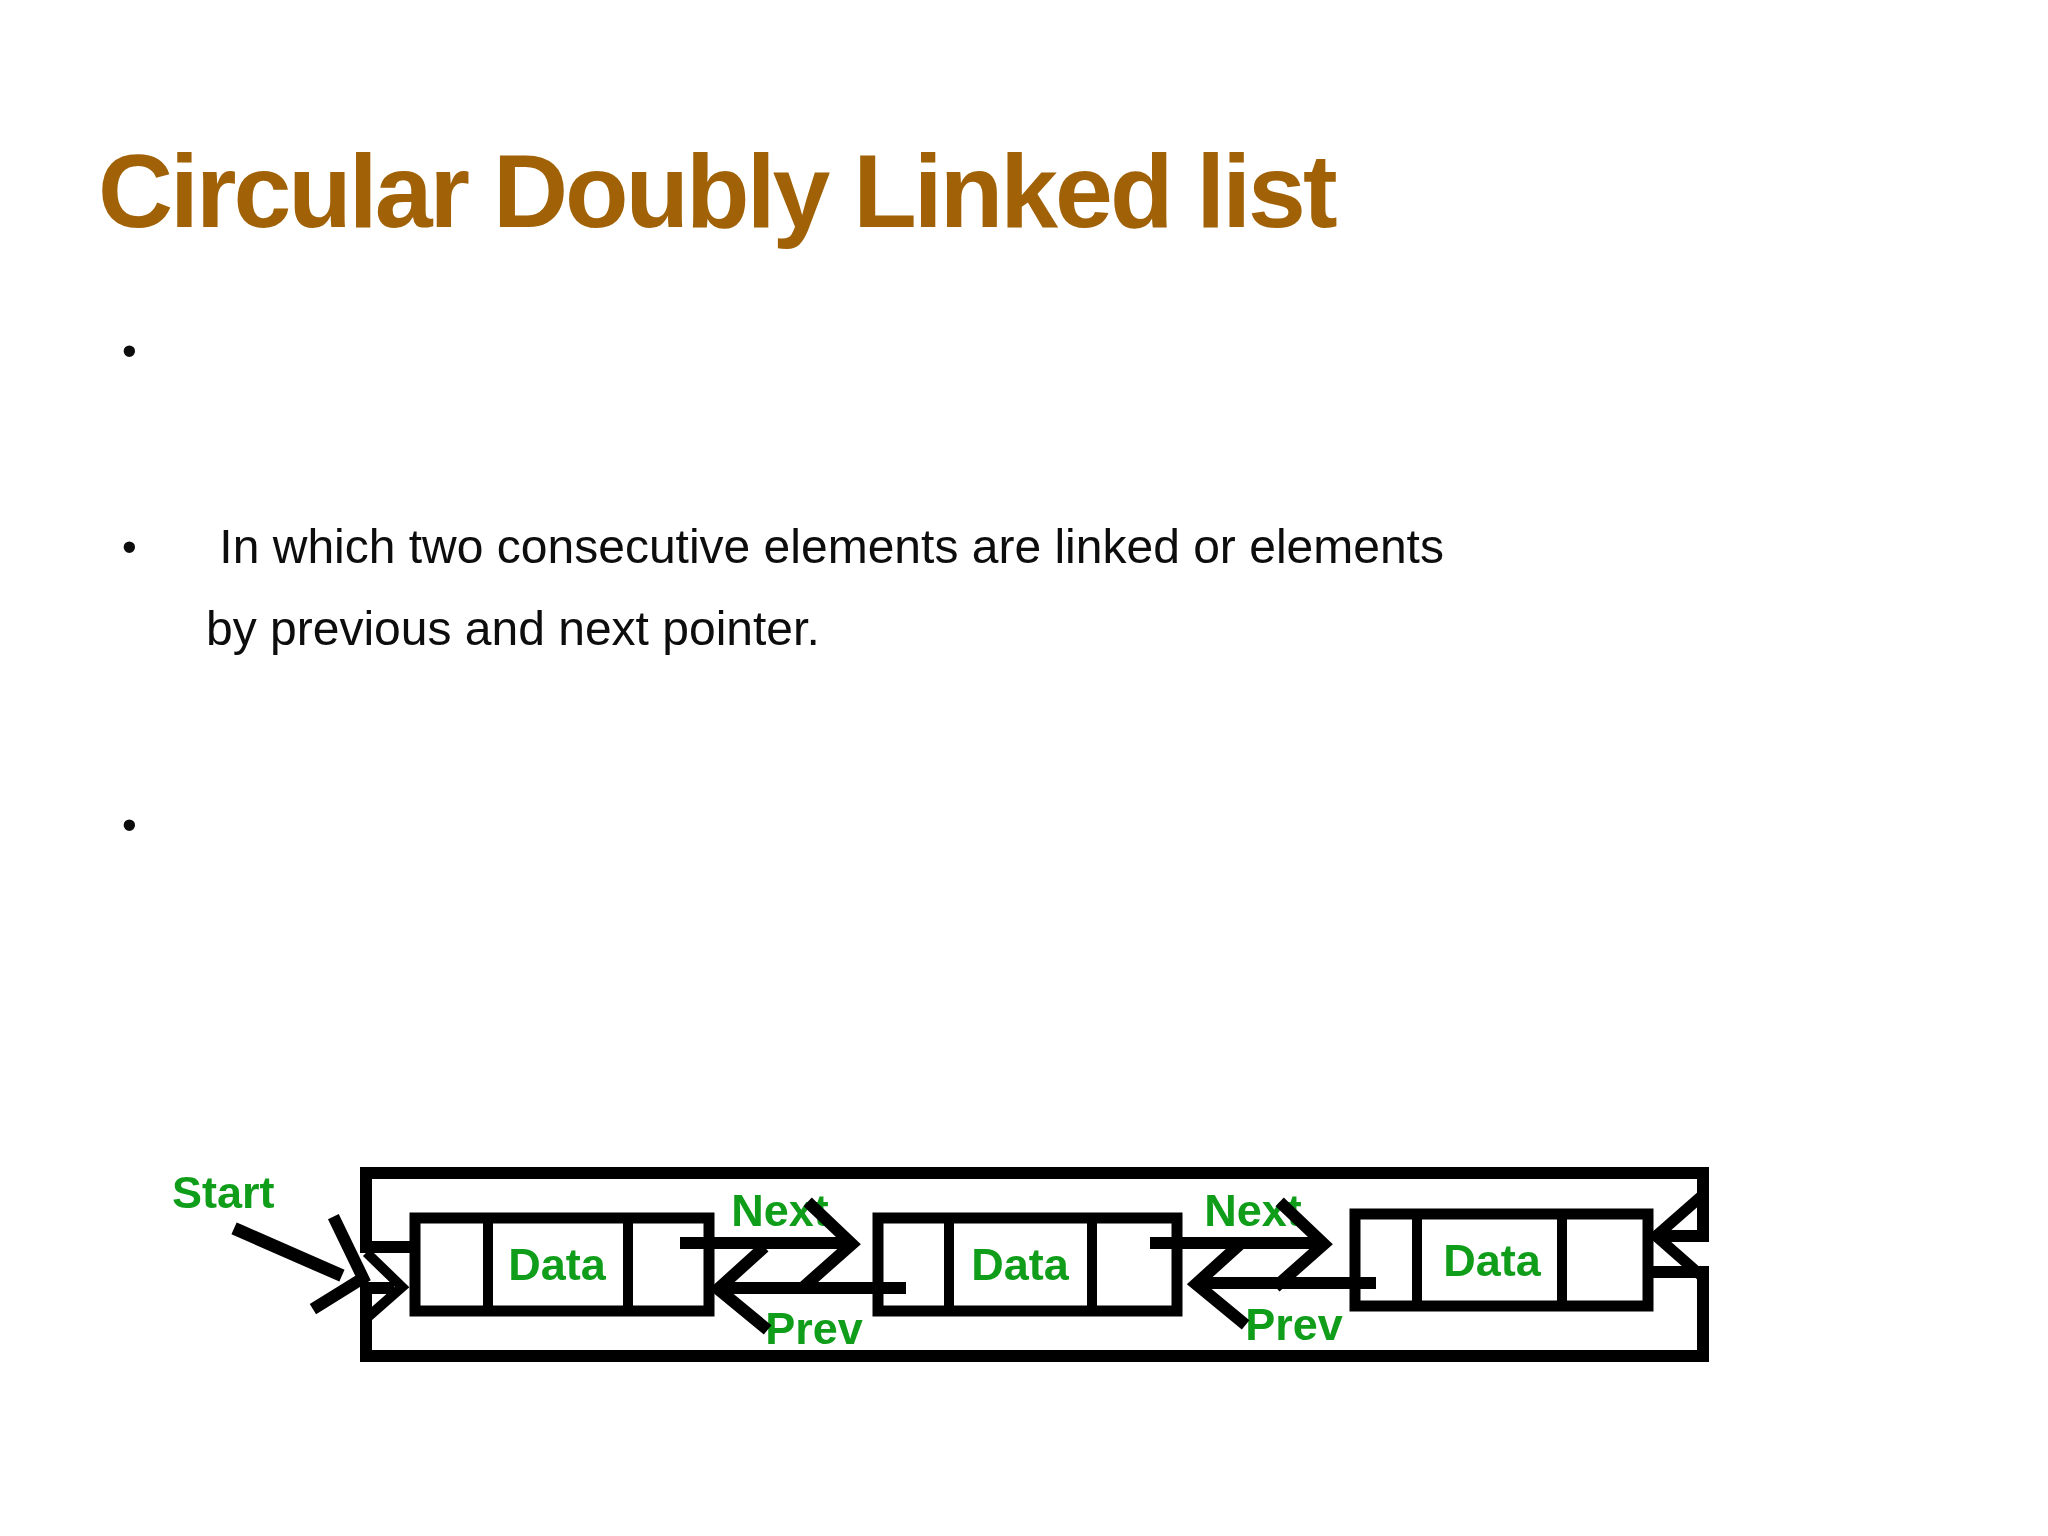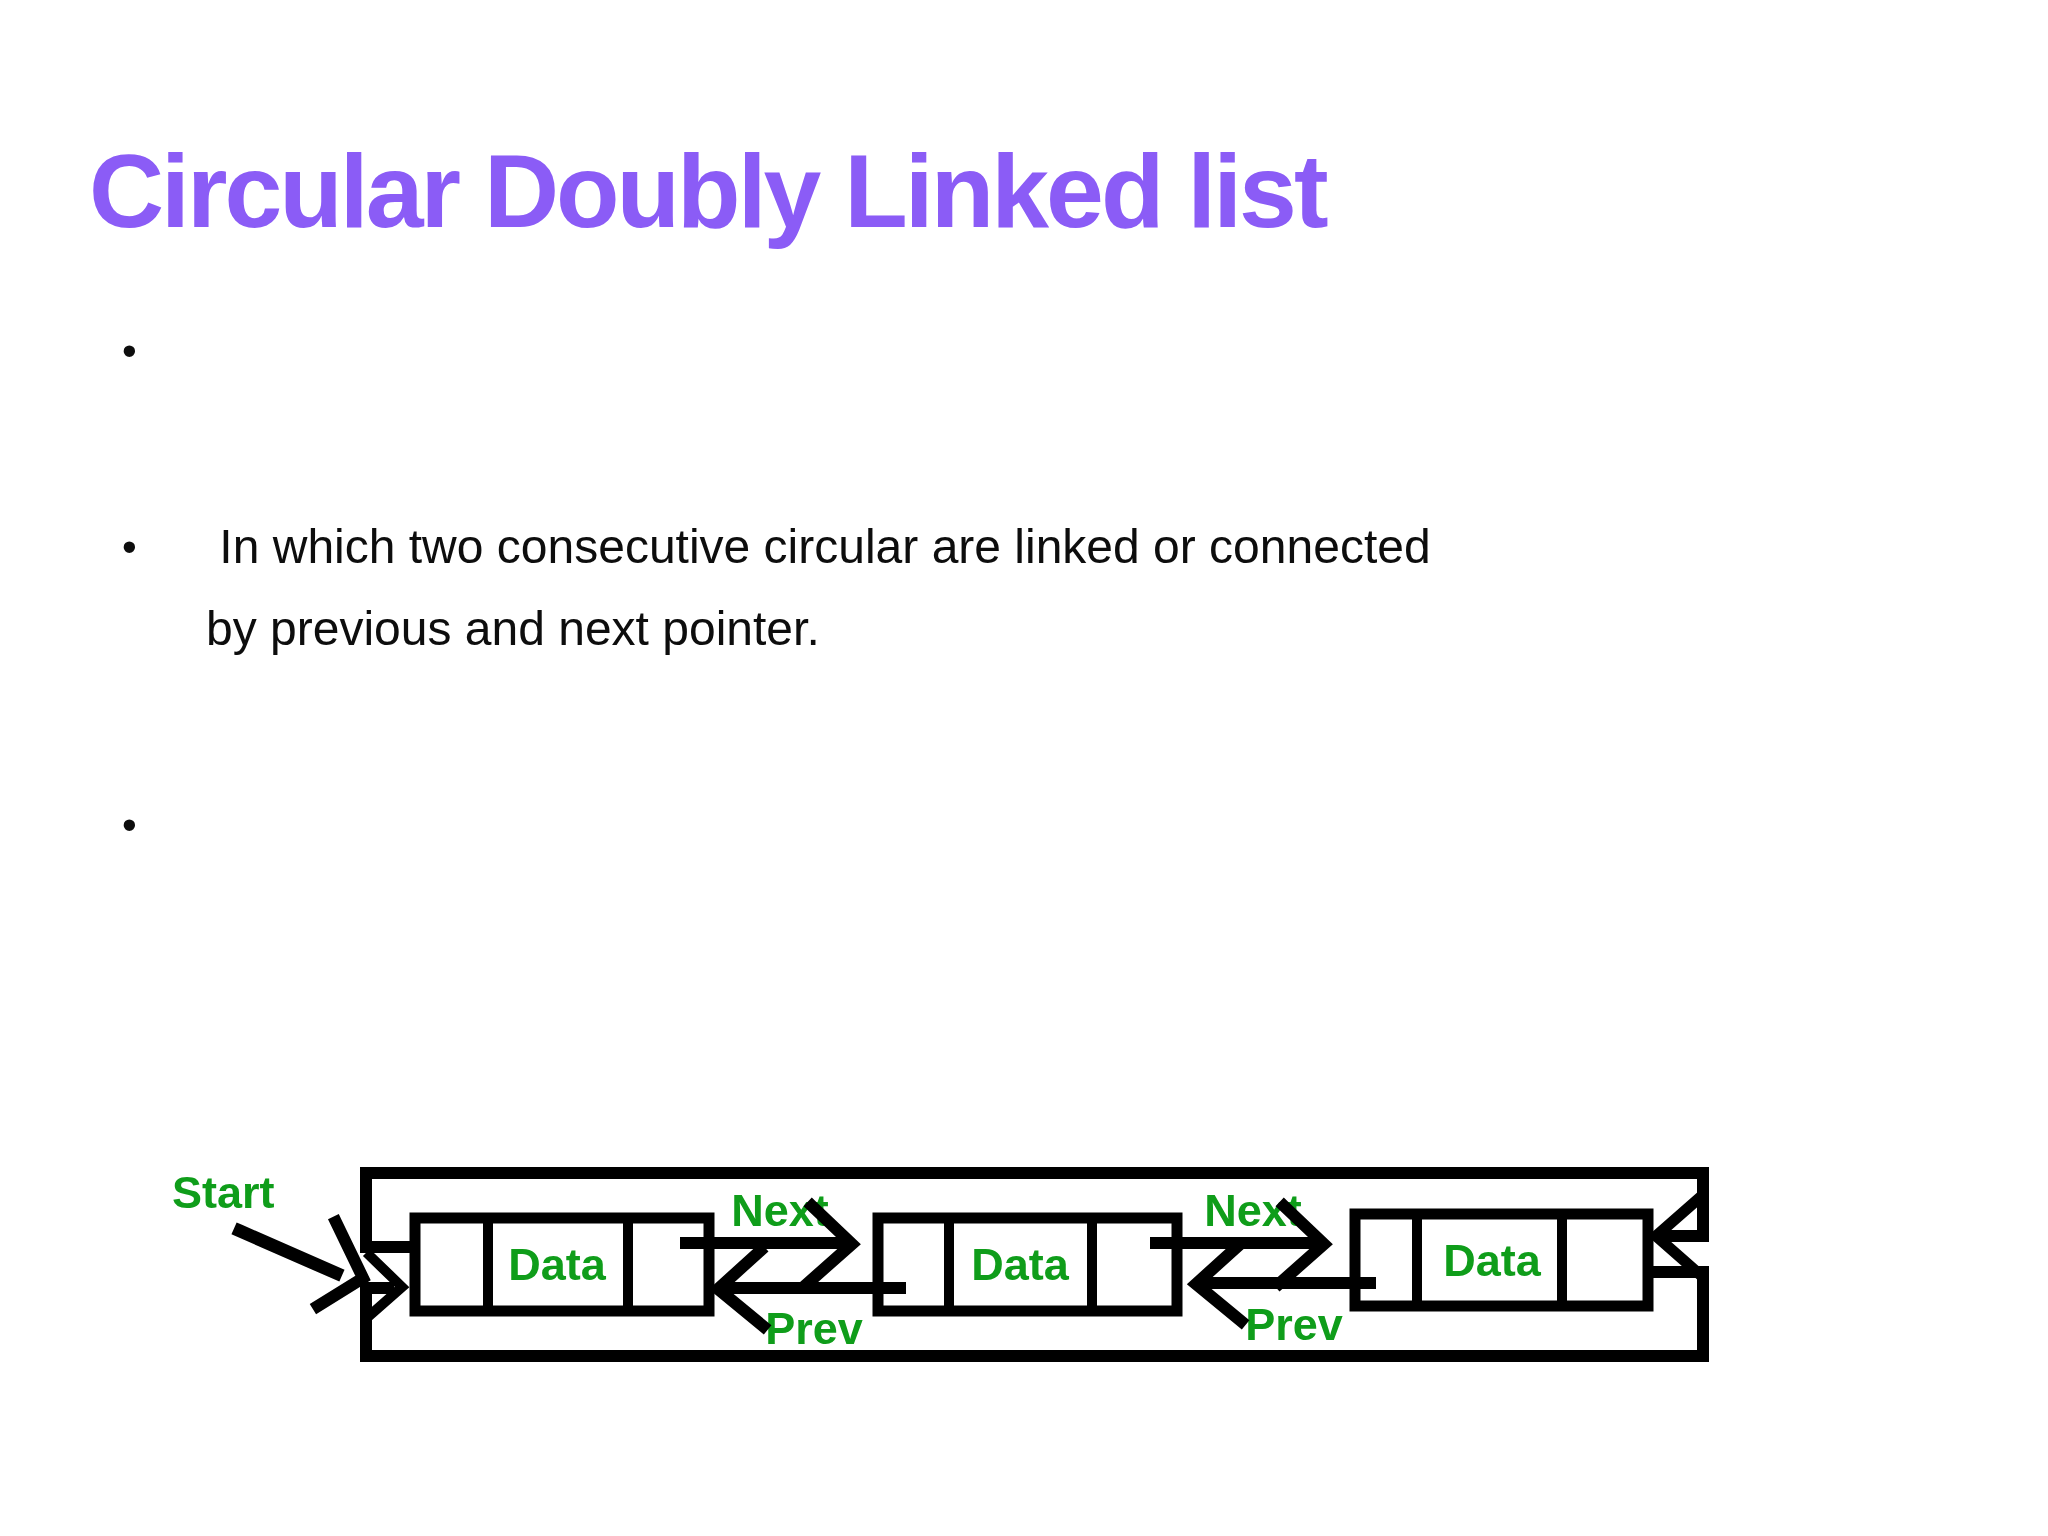--- a/index.html
+++ b/index.html
@@ -1,23 +1,23 @@
 <!DOCTYPE html>
 <html><head>
 <meta charset="utf-8">
 <style>
   html,body{margin:0;padding:0;}
   body{
     width:2048px;height:1536px;background:#ffffff;position:relative;
     font-family:"Liberation Sans", sans-serif;overflow:hidden;
   }
   .slide-title{
-    position:absolute;left:89px;top:62px;
+    position:absolute;left:98px;top:62px;
     font-size:104px;font-weight:bold;letter-spacing:-3px;
-    color:#8b5cf6;white-space:nowrap;
+    color:#a16207;white-space:nowrap;
   }
   .bullets{
     position:absolute;left:122px;top:310px;width:1840px;
   }
   .bullet{
     display:flex;align-items:flex-start;
     margin-bottom:114px;
     color:#0d0d0d;font-size:48px;line-height:82px;
   }
   .bullet-dot{
@@ -44,21 +44,21 @@
 <body>
 
 <h1 class="slide-title">Circular Doubly Linked list</h1>
 
 <div class="bullets">
   <div class="bullet">
     <span class="bullet-dot">•</span>
   </div>
   <div class="bullet">
     <span class="bullet-dot">•</span>
-    <span class="bullet-text"> In which two consecutive circular are linked or connected
+    <span class="bullet-text"> In which two consecutive elements are linked or elements
 by previous and next pointer.</span>
   </div>
   <div class="bullet">
     <span class="bullet-dot">•</span>
   </div>
 </div>
 
 <svg class="diagram-svg" viewBox="0 0 2048 1536" xmlns="http://www.w3.org/2000/svg">
 
   <g>

